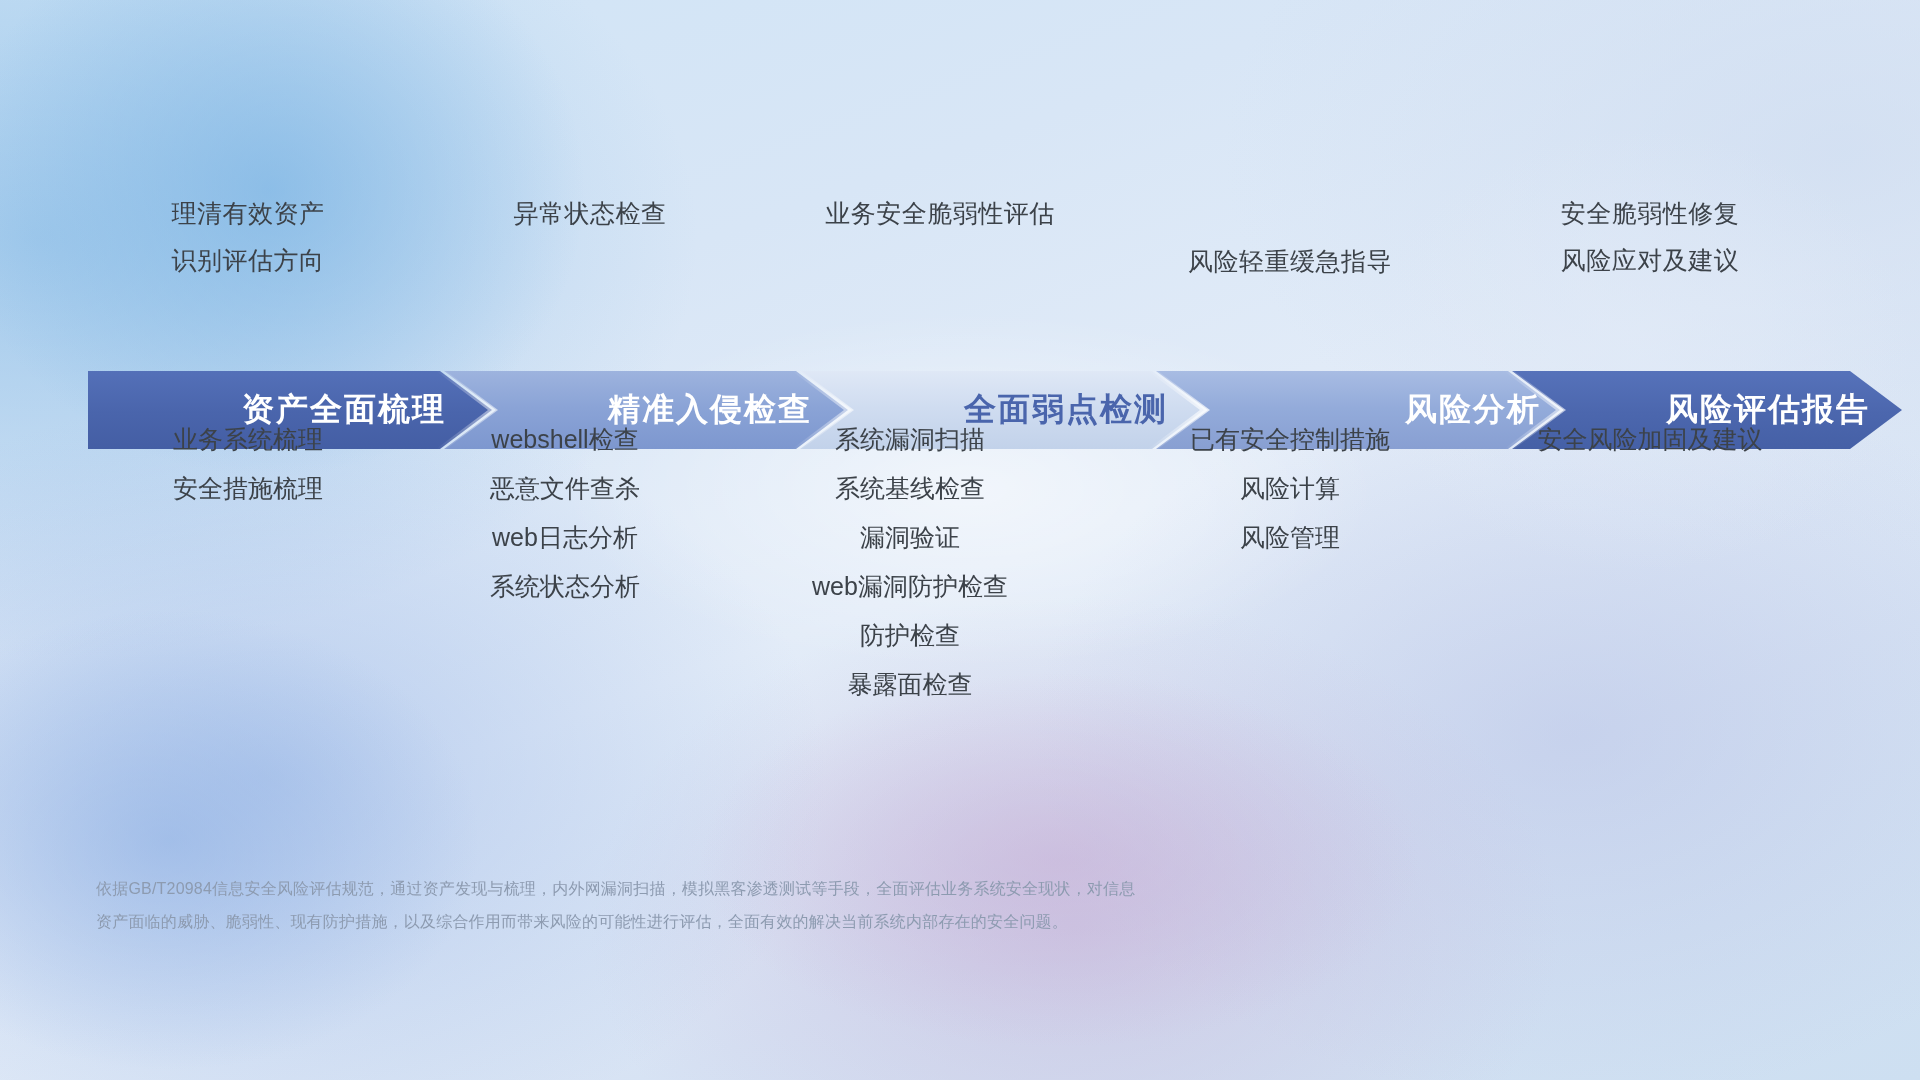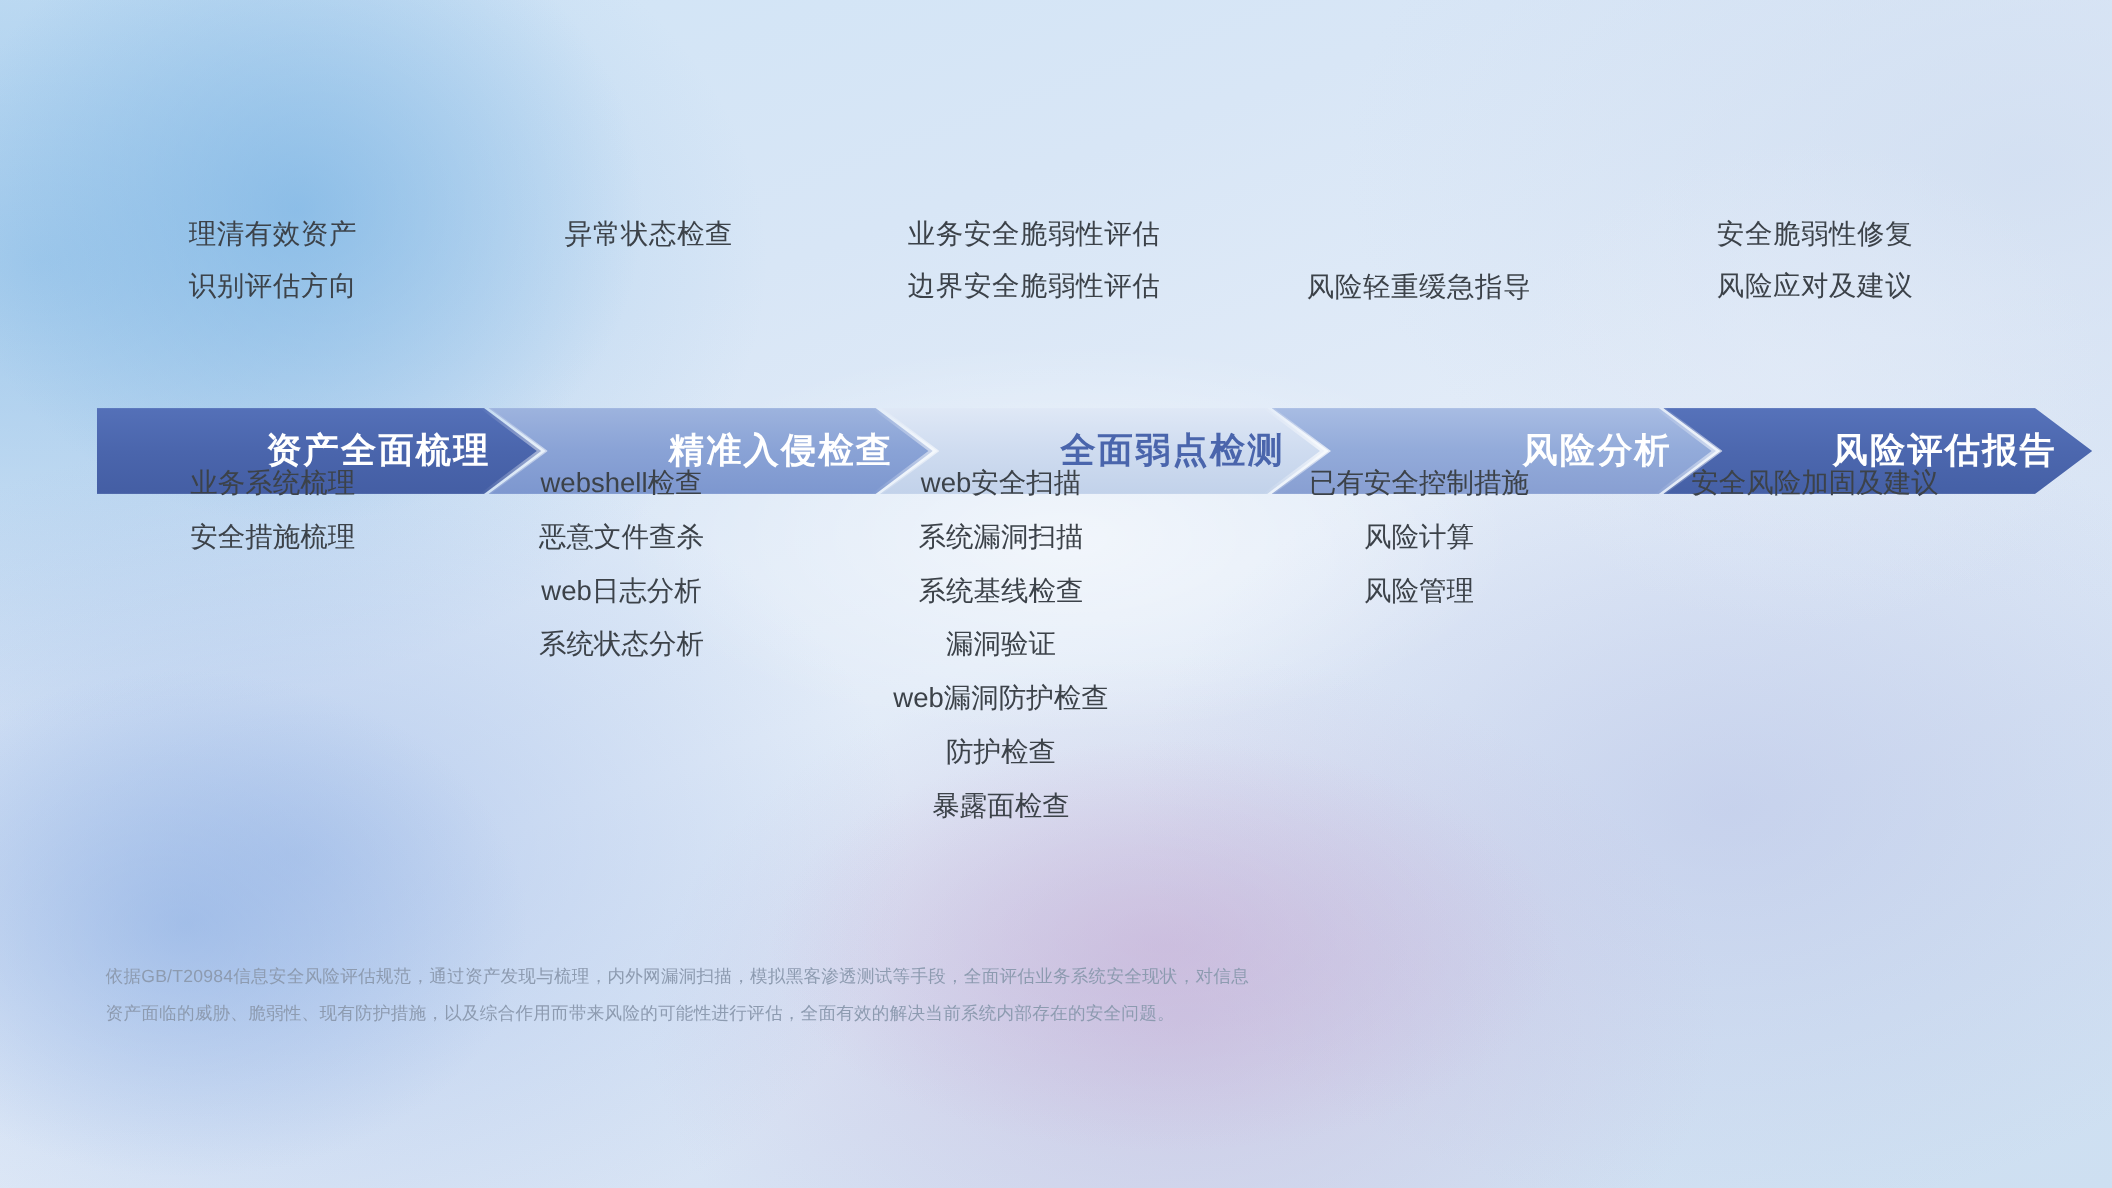--- a/index.html
+++ b/index.html
@@ -142,21 +142,20 @@
     <div>理清有效资产</div>
     <div>识别评估方向</div>
   </div>
 
   <div class="pre-list" style="left:380px; top:190px; width:420px;">
     <div>异常状态检查</div>
   </div>
 
   <div class="pre-list" style="left:700px; top:190px; width:480px;">
     <div>业务安全脆弱性评估</div>
-    <div>边界安全脆弱性评估</div>
   </div>
 
   <div class="pre-list" style="left:1080px; top:238px; width:420px;">
     <div>风险轻重缓急指导</div>
   </div>
 
   <div class="pre-list" style="left:1440px; top:190px; width:420px;">
     <div>安全脆弱性修复</div>
     <div>风险应对及建议</div>
   </div>
@@ -186,21 +185,21 @@
                 clip-path:polygon(0 0, 352px 0, 404px 50%, 352px 100%, 0 100%, 52px 50%);">
       <span class="chev-label" style="color:#4a65ac; margin-right:36px;">全面弱点检测</span>
     </div>
     <div style="position:absolute; left:1060px; top:0; width:62px; height:78px; z-index:4;
                 background:linear-gradient(90deg, rgba(255,255,255,0.0), rgba(255,255,255,0.75));
                 clip-path:polygon(0 0, 10px 0, 62px 50%, 10px 100%, 0 100%, 52px 50%);"></div>
 
     <div class="chev" style="left:1068px; width:404px;
                 background:linear-gradient(180deg,#a8bce3 0%,#93abda 48%,#889fd2 100%);
                 clip-path:polygon(0 0, 352px 0, 404px 50%, 352px 100%, 0 100%, 52px 50%);">
-      <span class="chev-label" style="color:#ffffff; margin-right:40px;">风险分析</span>
+      <span class="chev-label" style="color:#ffffff; margin-right:19px;">风险分析</span>
     </div>
     <div style="position:absolute; left:1416px; top:0; width:62px; height:78px; z-index:4;
                 background:linear-gradient(90deg, rgba(255,255,255,0.0), rgba(255,255,255,0.62));
                 clip-path:polygon(0 0, 10px 0, 62px 50%, 10px 100%, 0 100%, 52px 50%);"></div>
 
     <div class="chev" style="left:1424px; width:390px;
                 background:linear-gradient(180deg,#5672ba 0%,#4c67ae 52%,#4560a6 100%);
                 clip-path:polygon(0 0, 338px 0, 390px 50%, 338px 100%, 0 100%, 52px 50%);">
       <span class="chev-label" style="color:#ffffff; margin-right:32px;">风险评估报告</span>
     </div>
@@ -212,21 +211,20 @@
     <div class="mono-lead">web日志分析</div>
     <div>系统状态分析</div>
   </div>
 
   <div class="post-list" style="left:38px; top:415px; width:420px;">
     <div>业务系统梳理</div>
     <div>安全措施梳理</div>
   </div>
 
   <div class="post-list" style="left:690px; top:415px; width:440px;">
-    <div class="mono-lead">web安全扫描</div>
     <div>系统漏洞扫描</div>
     <div>系统基线检查</div>
     <div>漏洞验证</div>
     <div class="mono-lead">web漏洞防护检查</div>
     <div>防护检查</div>
     <div>暴露面检查</div>
   </div>
 
   <div class="post-list" style="left:1090px; top:415px; width:400px;">
     <div>已有安全控制措施</div>

